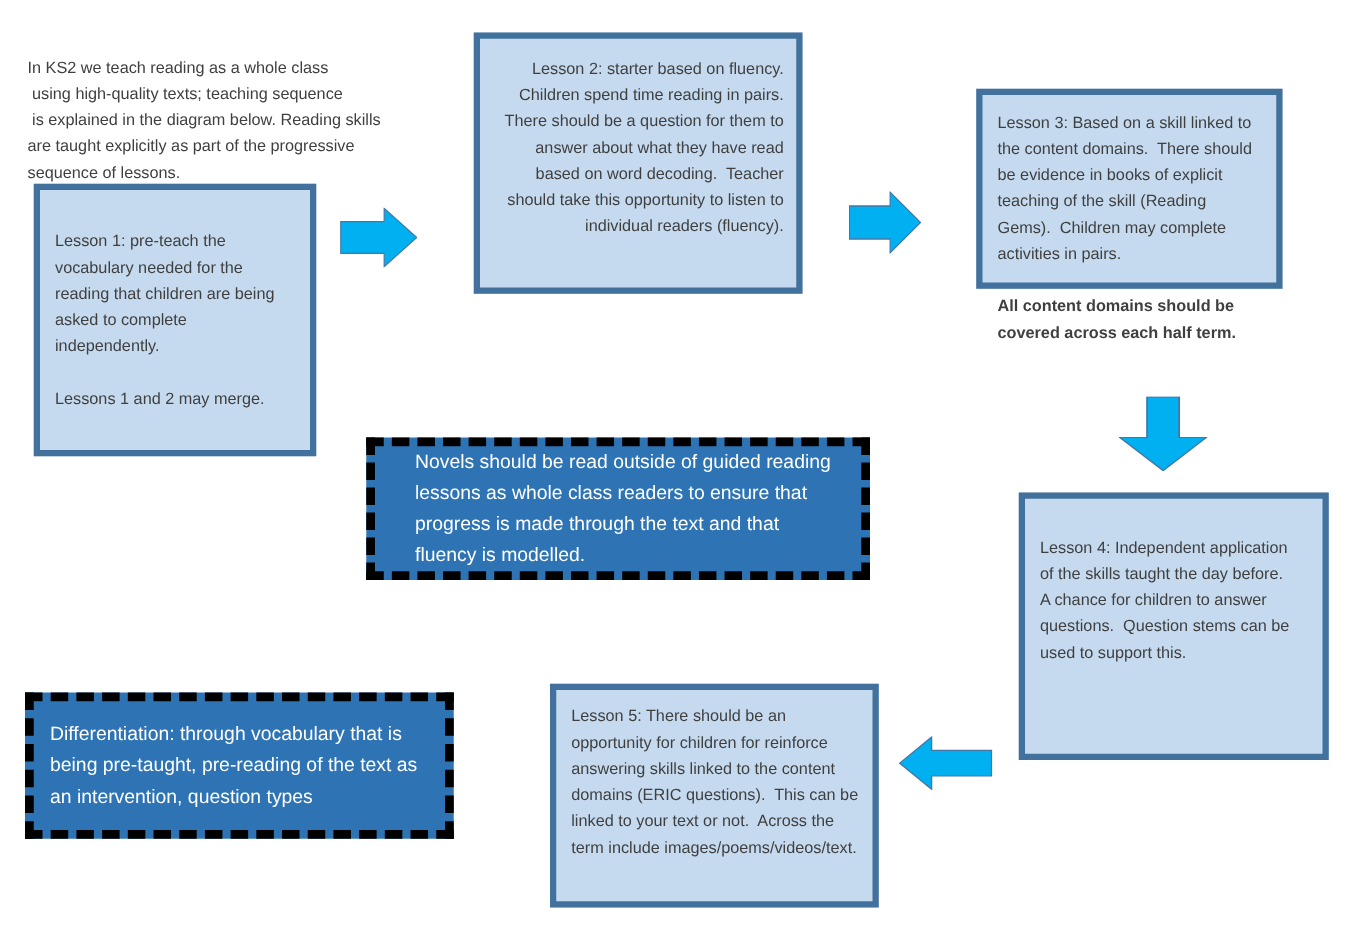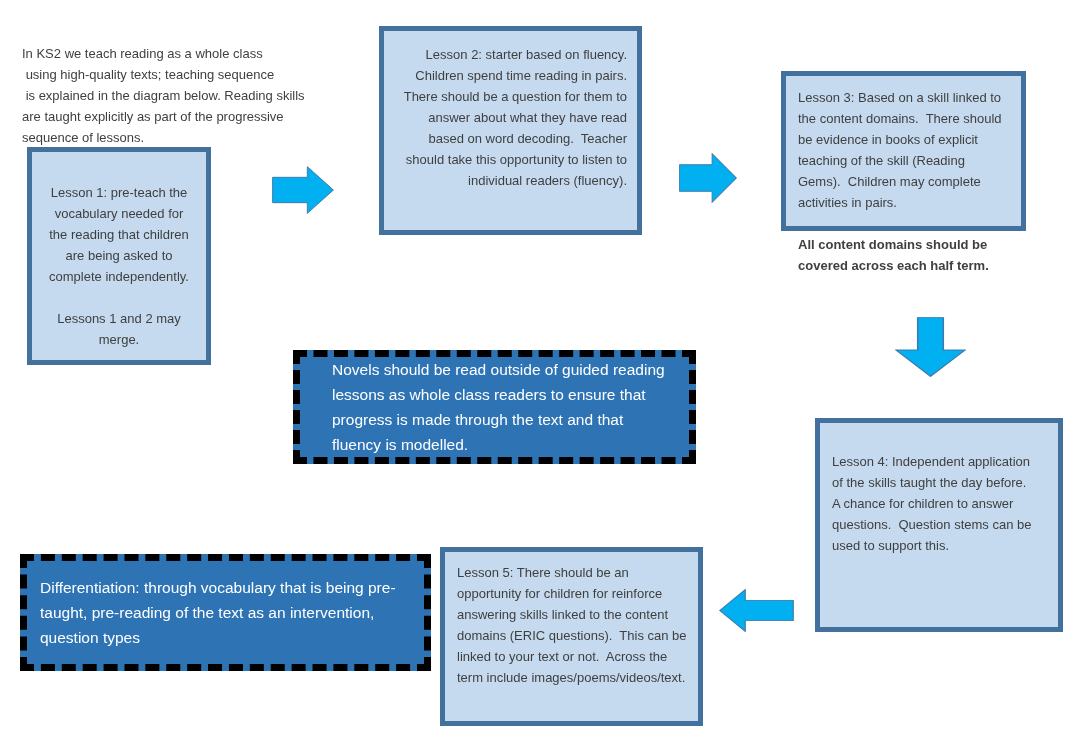--- a/index.html
+++ b/index.html
@@ -40,41 +40,41 @@
     font-size: 13px;
     line-height: 21px;
   }
   .lesson-box p {
     margin: 0;
     white-space: pre-wrap;
   }
   .lesson-box p + p { margin-top: 21px; }
   .emphasis { font-weight: bold; }
 
-  #lesson1 { left: 27px;  top: 147px; width: 184px; height: 218px; padding: 30px 12px 10px 12px; text-align: center; }
+  #lesson1 { left: 27px;  top: 147px; width: 226px; height: 218px; padding: 30px 12px 10px 12px; }
   #lesson2 { left: 379px; top: 26px;  width: 263px; height: 209px; padding: 13px 10px 10px 12px; text-align: right; }
   #lesson3 { left: 781px; top: 71px;  width: 245px; height: 160px; padding: 11px 10px 10px 12px; }
-  #lesson4 { left: 815px; top: 394px; width: 248px; height: 214px; padding: 28px 24px 10px 12px; margin-top: 24px; }
+  #lesson4 { left: 815px; top: 394px; width: 248px; height: 214px; padding: 28px 24px 10px 12px; }
   #lesson5 { left: 440px; top: 547px; width: 263px; height: 179px; padding: 10px 10px 10px 12px; }
 
   .callout-box {
     background: var(--callout-fill, #2e74b5);
     background-clip: border-box;
     border: 7px dashed var(--callout-border, #000000);
     color: var(--callout-text, #ffffff);
     font-size: 15.5px;
     line-height: 25px;
     display: flex;
     align-items: center;
     padding: 6px 13px;
   }
   .callout-box p { margin: 0; white-space: pre-wrap; }
 
   #novels          { left: 293px; top: 350px; width: 403px; height: 114px; padding-left: 32px; }
-  #differentiation { left: 20px;  top: 554px; width: 411px; height: 117px; }
+  #differentiation { left: 20px;  top: 554px; width: 343px; height: 117px; }
 
   .arrow svg { display: block; width: 100%; height: 100%; }
   .arrow polygon {
     fill: var(--arrow-fill, #00b0f0);
     stroke: var(--arrow-stroke, #4178a8);
     stroke-width: 1.5;
   }
   #arrow1 { left: 272px; top: 166px; width: 62px; height: 48px; }
   #arrow2 { left: 679px; top: 153px; width: 58px; height: 50px; }
   #arrow3 { left: 895px; top: 317px; width: 71px; height: 60px; }

